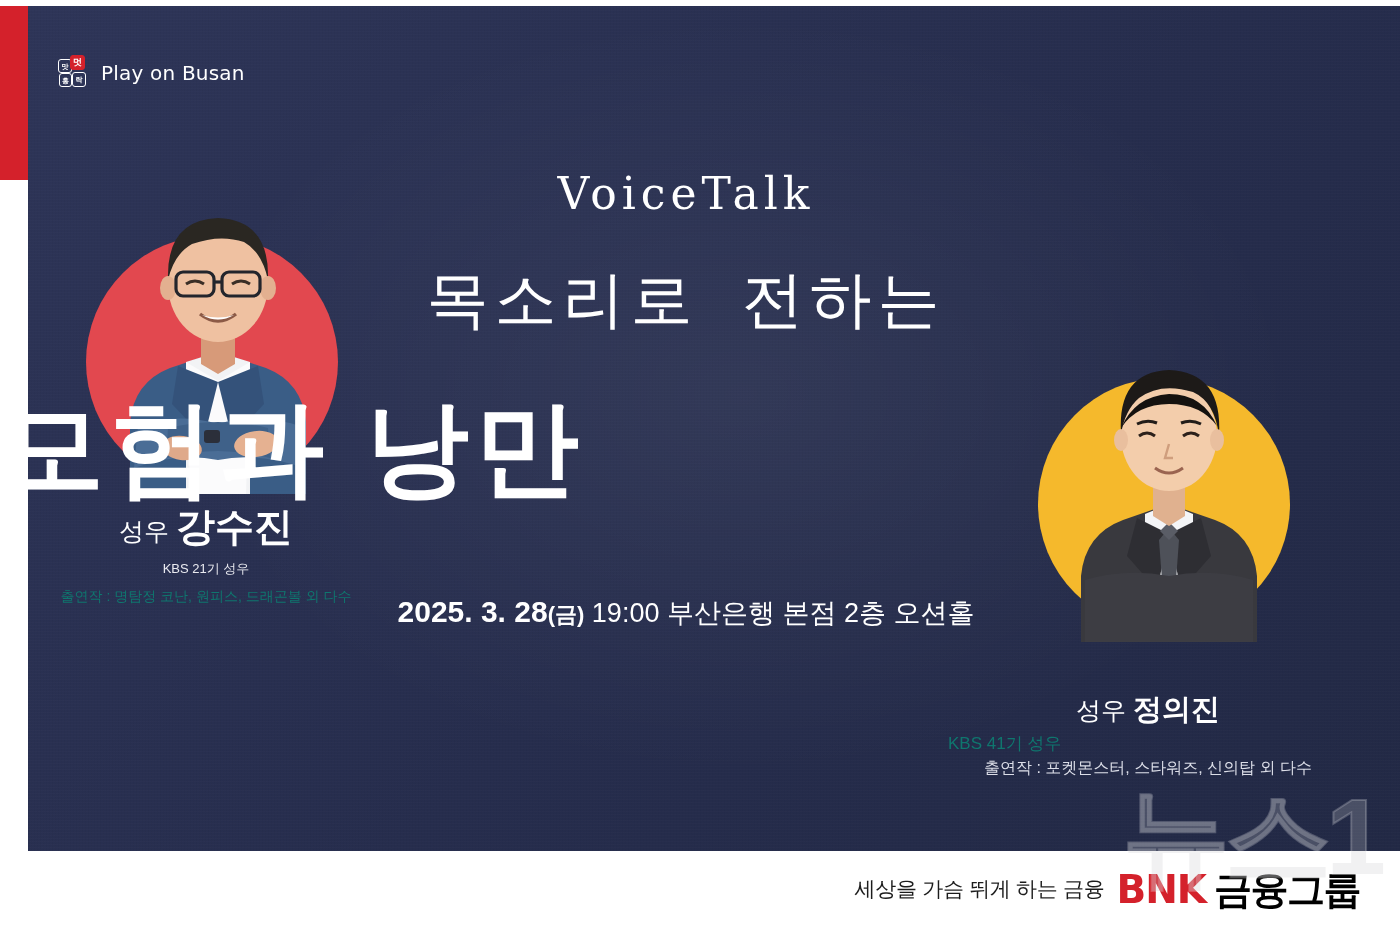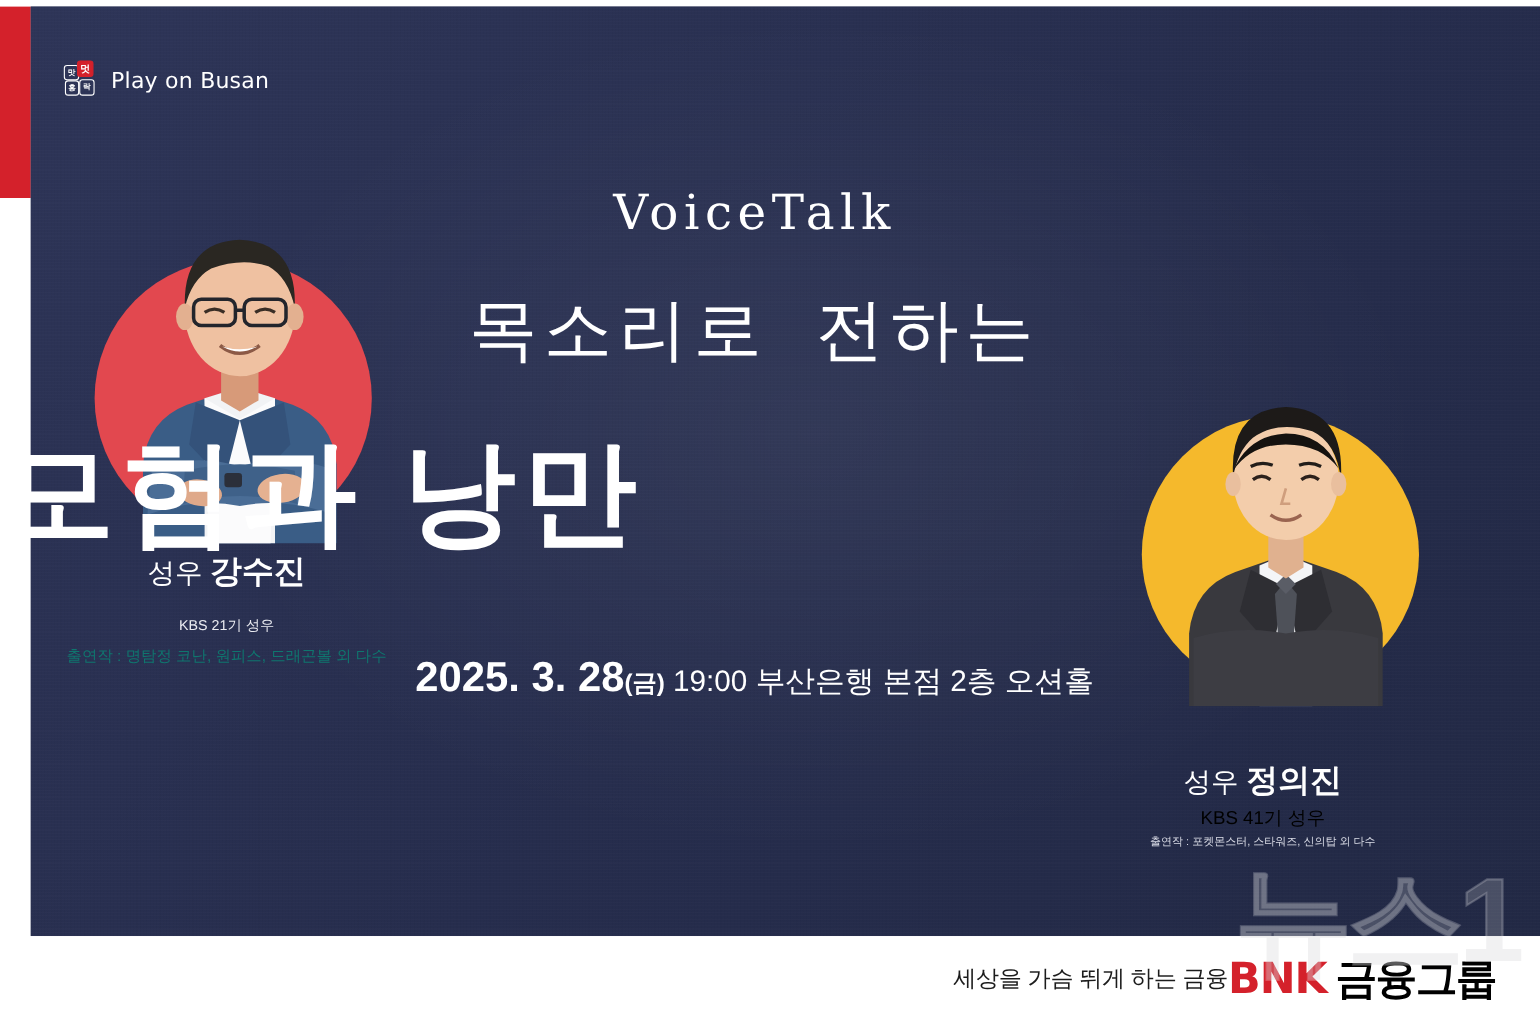--- a/index.html
+++ b/index.html
@@ -116,21 +116,21 @@
   }
   .datetime{
     position:absolute;
     left:0;top:595px;width:1372px;
     text-align:center;
     color:#ffffff;
     font-size:27px;
     z-index:5;
     white-space:nowrap;
   }
-  .datetime .d-strong{font-weight:bold;font-size:38px;text-align:right;}
+  .datetime .d-strong{font-weight:bold;font-size:30px;text-align:right;}
   .datetime .d-paren{font-size:22px;font-weight:bold;}
   
   .spk-left{
     position:absolute;
     left:56px;top:224px;
     width:300px;height:260px;
     z-index:4;
   }
   .circle-red{
     position:absolute;
@@ -145,21 +145,21 @@
     width:220px;height:318px;
   }
   .spk-left-name{
     position:absolute;
     left:0;top:500px;width:412px;
     text-align:center;
     color:#ffffff;
     font-size:25px;
     z-index:5;
   }
-  .spk-left-name b{font-size:29px;font-weight:bold;}
+  .spk-left-name b{font-size:39px;font-weight:bold;}
   .spk-left-sub{
     position:absolute;
     left:0;top:560px;width:412px;
     text-align:center;
     color:#e9eaf0;
     font-size:13px;
     z-index:5;
   }
   .spk-left-works{
     position:absolute;
@@ -193,44 +193,44 @@
     left:948px;top:690px;width:400px;
     text-align:center;
     color:#ffffff;
     font-size:25px;
     z-index:5;
   }
   .spk-right-name b{font-size:29px;font-weight:bold;}
   .spk-right-sub{
     position:absolute;
     left:948px;top:732px;width:400px;
-    text-align:center;
-    color:#000000;
+    text-align:left;
+    color:#0f766e;
     font-size:17px;
     z-index:5;
   }
   .spk-right-works{
     position:absolute;
     left:948px;top:758px;width:400px;
     text-align:center;
     color:#dcdee8;
-    font-size:10px;
+    font-size:16px;
     z-index:5;
   }
   
   .footer{
     position:absolute;
     left:0;top:851px;
     width:1400px;height:82px;
     background:#ffffff;
   }
   .footer-inner{
     position:absolute;
     right:40px;top:14px;
-    display:flex;align-items:center;gap:0;
+    display:flex;align-items:center;gap:12px;
   }
   .slogan{
     color:#1c1c1c;
     font-size:21px;
     letter-spacing:-0.3px;
     padding-bottom:4px;
   }
   .bnk{
     display:flex;align-items:baseline;gap:8px;
   }

